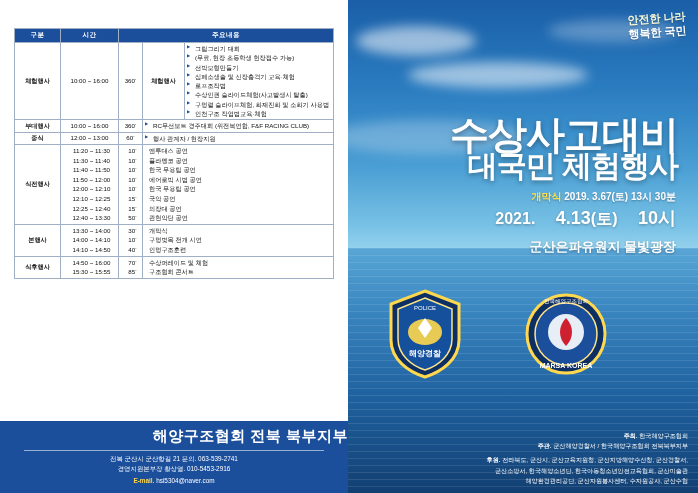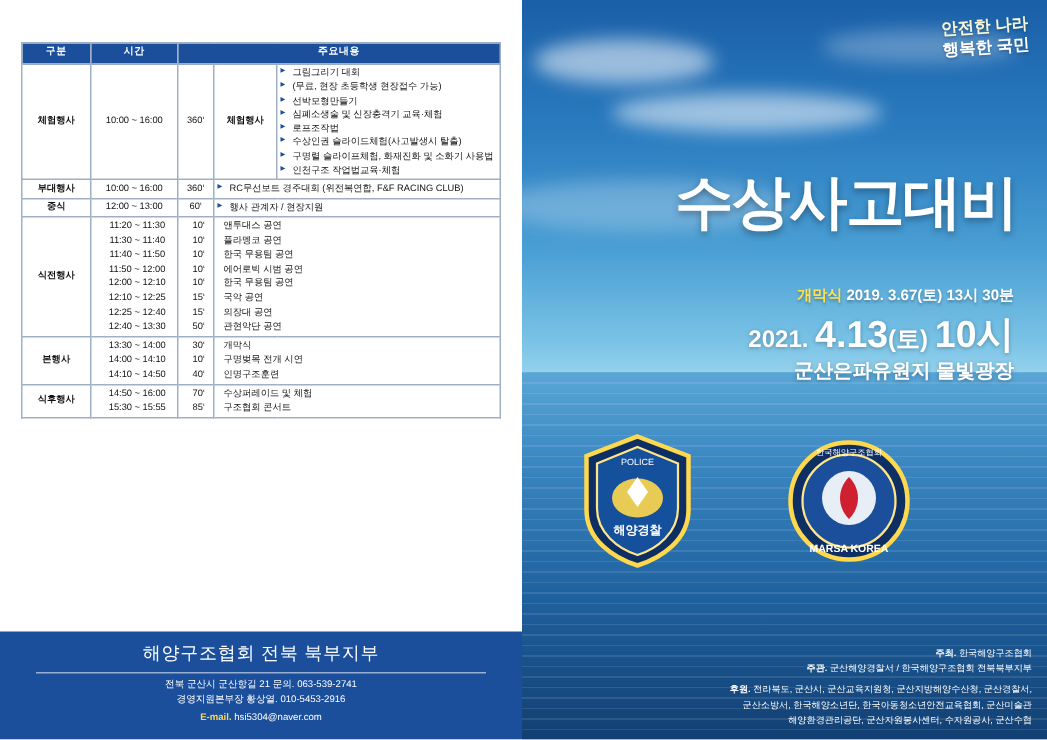--- a/index.html
+++ b/index.html
@@ -51,21 +51,21 @@
   }
   .ev-list { text-align:left; padding-left:4px; }
   .ev-list div { line-height:1.55; white-space:nowrap; }
 
   
   .footer {
     position:absolute; left:0; bottom:0; width:348px; height:72px;
     background:#1b4f9c; color:#fff;
   }
   .footer .ftitle {
-    font-size:12px; font-weight:normal; text-align:center; padding-top:6px; letter-spacing:0.5px;
+    font-size:15px; font-weight:bold; text-align:right; padding-top:6px; letter-spacing:0.5px;
   }
   .footer .frule {
     width:300px; height:1px; background:rgba(255,255,255,.55); margin:4px auto 3px auto;
   }
   .footer .fline { font-size:6.4px; text-align:center; line-height:1.6; white-space:nowrap; }
   .footer .fmail { font-size:6.4px; text-align:center; margin-top:2px; }
   .footer .fmail b { color:#ffd94a; }
 
   
   .right {
@@ -103,21 +103,21 @@
   }
   .open {
     position:absolute; right:22px; top:190px; color:#ffe14d; font-size:10px; font-weight:bold;
     text-shadow:0 1px 2px rgba(0,0,0,.3);
   }
   .open .wht { color:#ffffff; }
   .dateline {
     position:absolute; right:22px; top:206px; color:#fff; font-size:16px; font-weight:bold;
     text-shadow:0 1px 3px rgba(0,0,0,.3);
   }
-  .dateline .big { font-size:25px; color:#ffffff; }
+  .dateline .big { font-size:18px; color:#ffffff;margin-left:16px; }
   .place {
     position:absolute; right:22px; top:238px; color:#fff; font-size:13px; font-weight:bold;
     text-shadow:0 1px 3px rgba(0,0,0,.3);
     margin-left:32px;
   }
 
   
   .emblem { position:absolute; width:84px; height:92px; }
   .em1 { left:35px; top:288px; }
   .em2 { left:176px; top:288px; }
@@ -296,20 +296,21 @@
     <div class="cloud" style="left:-20px; top:120px; width:200px; height:34px; opacity:.45;"></div>
     <div class="sea"></div>
 
     <div class="slogan">
       <div class="l1"><span>안전한 나라</span></div>
       <div class="l2"><span>행복한 국민</span></div>
     </div>
 
 
     <div class="t1">수상사고대비</div>
+    <div class="t2">대국민 체험행사</div>
 
     <div class="open">
       <span>개막식</span>
       <span class="wht">2019. 3.67(토) 13시 30분</span>
     </div>
 
     <div class="dateline">
       <span>2021.</span>
       <span class="big">4.13</span><span>(토)</span>
       <span class="big">10시</span>

